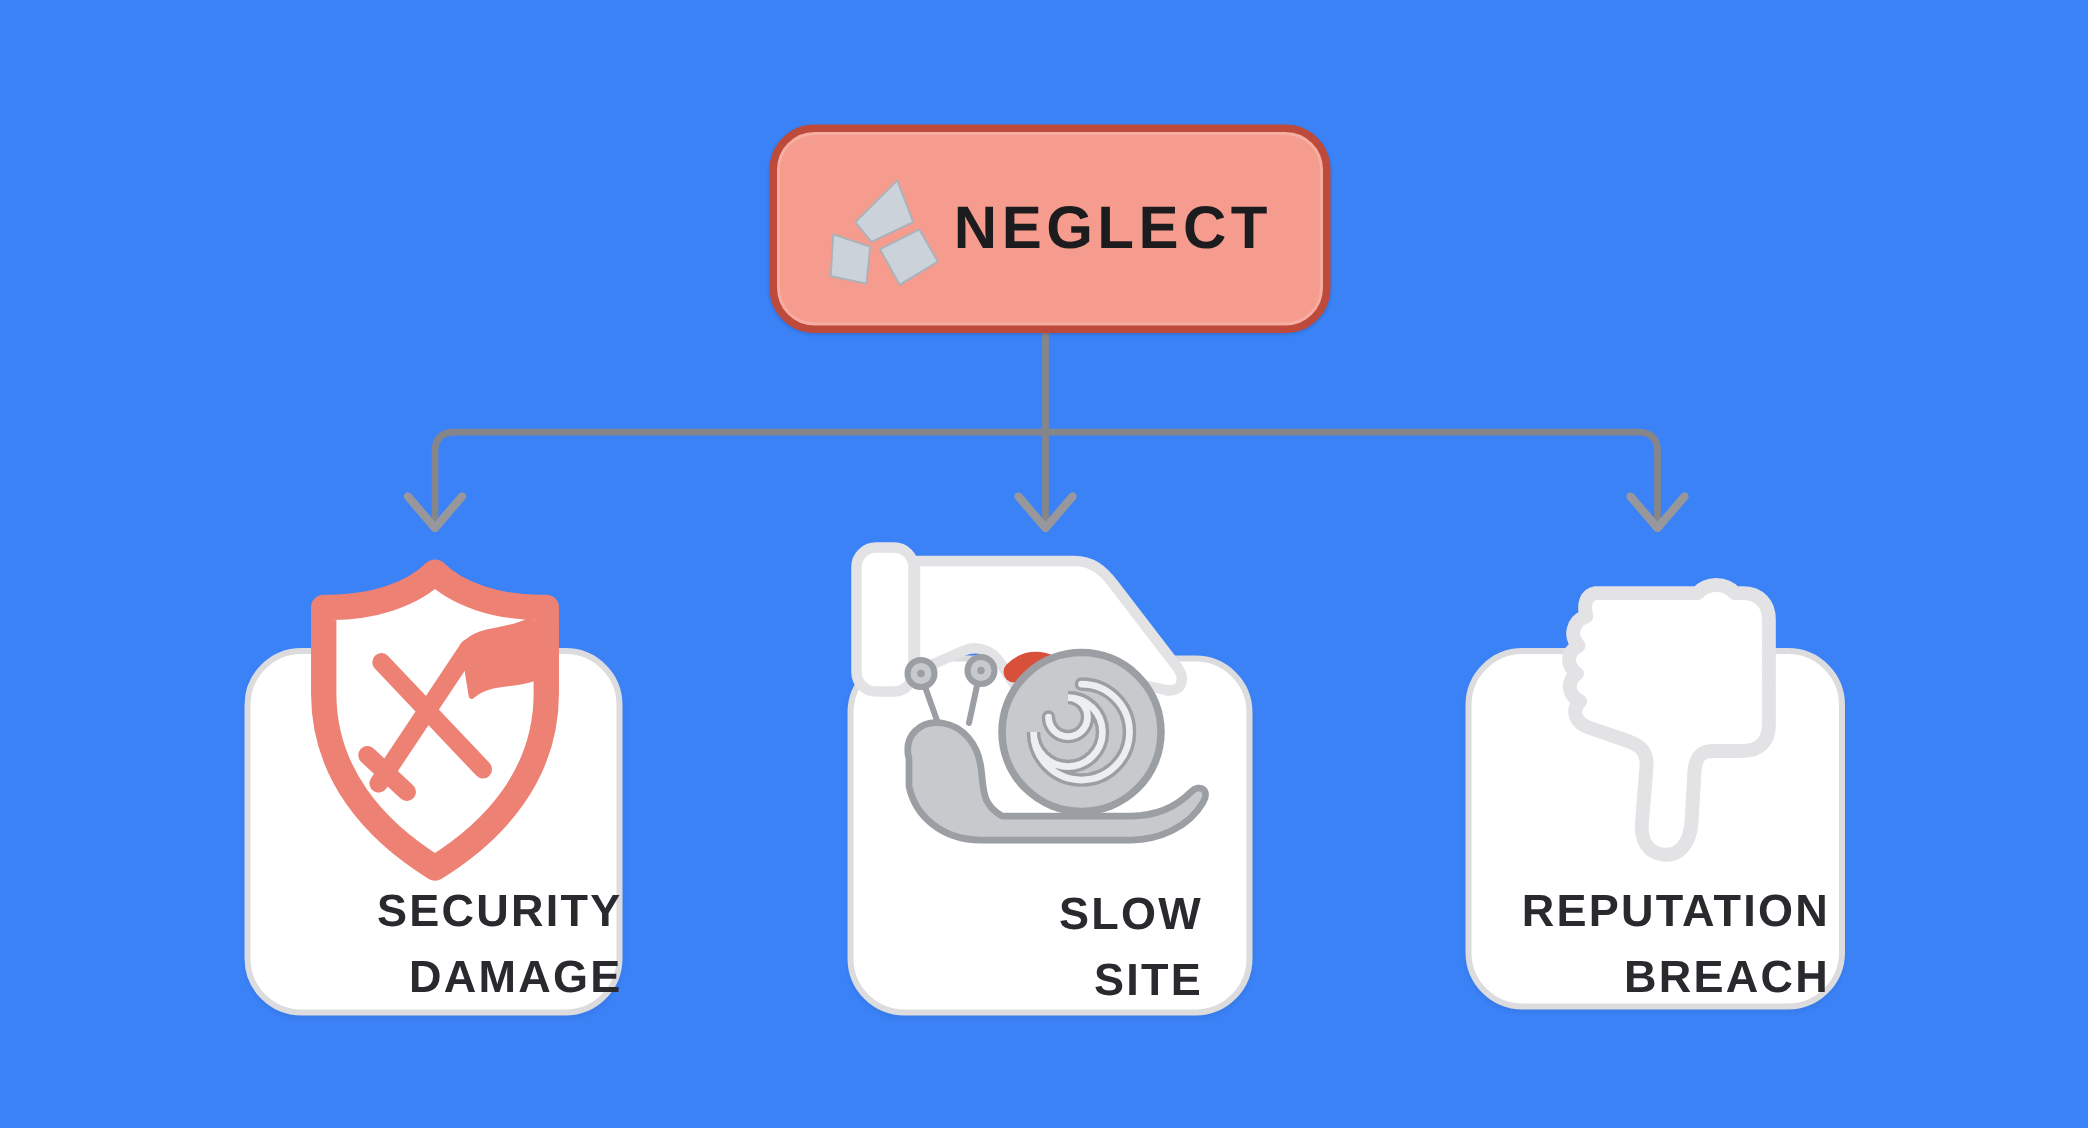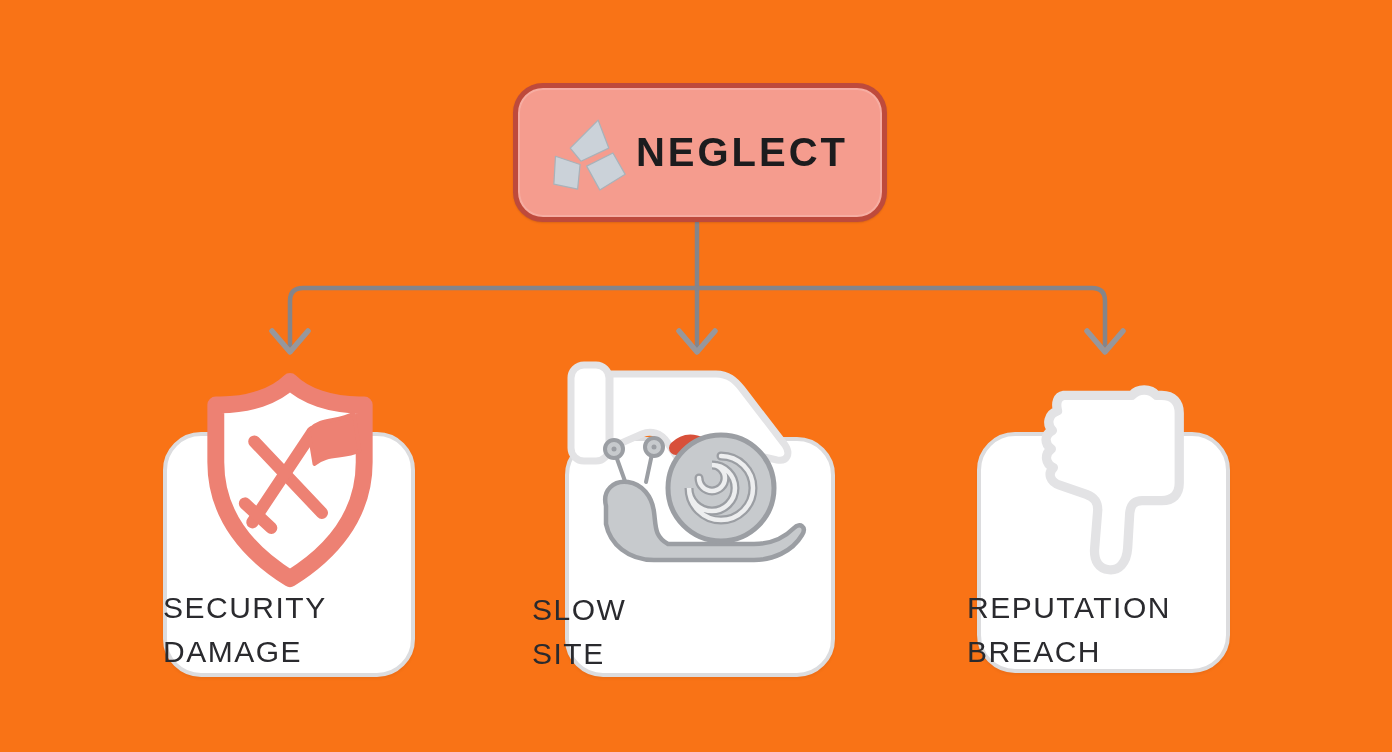--- a/index.html
+++ b/index.html
@@ -1,17 +1,17 @@
 <!DOCTYPE html>
 <html><head>
 <meta charset="utf-8">
 <style>
   html,body{margin:0;padding:0;background:#ffffff;}
   .canvas{
-    position:relative;width:1392px;height:752px;background:#f97316;overflow:hidden;
+    position:relative;width:1392px;height:752px;background:#3b82f6;overflow:hidden;
     font-family:"Liberation Sans", sans-serif;
   }
   svg{display:block;}
   .connectors{position:absolute;left:0;top:0;}
   
   .root-node{
     position:absolute;left:513px;top:83px;width:374px;height:139px;
     background:#F59C8E;border:5px solid #BE4A3C;border-radius:30px;
     box-sizing:border-box;display:flex;align-items:center;justify-content:flex-start;
     box-shadow:0 1px 2px rgba(0,0,0,0.12), inset 0 0 0 2px rgba(255,255,255,0.18);
@@ -27,26 +27,26 @@
     box-sizing:border-box;box-shadow:0 2px 3px rgba(0,0,0,0.05);
   }
   .card1{left:163px;top:432px;width:252px;height:245px;}
   .card2{left:565px;top:437px;width:270px;height:240px;}
   .card3{left:977px;top:432px;width:253px;height:241px;}
   .card-icon{position:absolute;}
   .shield-pos{left:196px;top:372px;}
   .snailhand-pos{left:558px;top:356px;}
   .thumbs-pos{left:1018px;top:382px;}
   .card-label{
-    position:absolute;text-align:left;
-    font-size:30px;font-weight:400;letter-spacing:1.5px;color:#2A2A2E;line-height:44px;
+    position:absolute;text-align:right;
+    font-size:30px;font-weight:700;letter-spacing:1.5px;color:#2A2A2E;line-height:44px;
   }
   .label1{left:163px;width:252px;top:586px;}
   .label2{left:532px;width:270px;top:588px;}
-  .label3{left:967px;width:273px;top:586px;}
+  .label3{left:947px;width:273px;top:586px;}
   .card-label span{display:block;}
 </style>
 </head>
 <body>
 
 <div class="canvas">
 
   <svg class="connectors" width="1392" height="752" viewBox="0 0 1392 752" fill="none">
     <path d="M697,223 L697,346" stroke="#85858A" stroke-width="4.5" stroke-linecap="round"></path>
     <path d="M290,345 L290,301 Q290,288 303,288 L1092,288 Q1105,288 1105,301 L1105,345" stroke="#85858A" stroke-width="4.5" stroke-linecap="round"></path>

